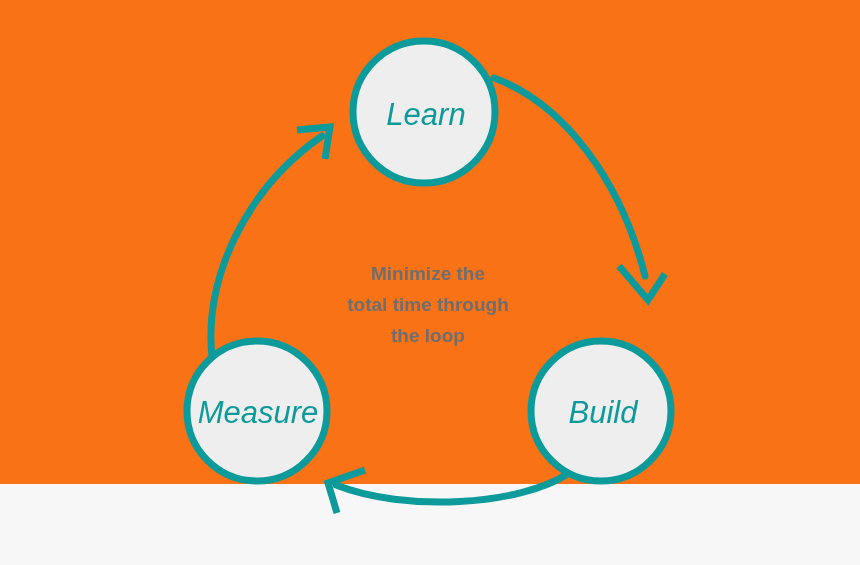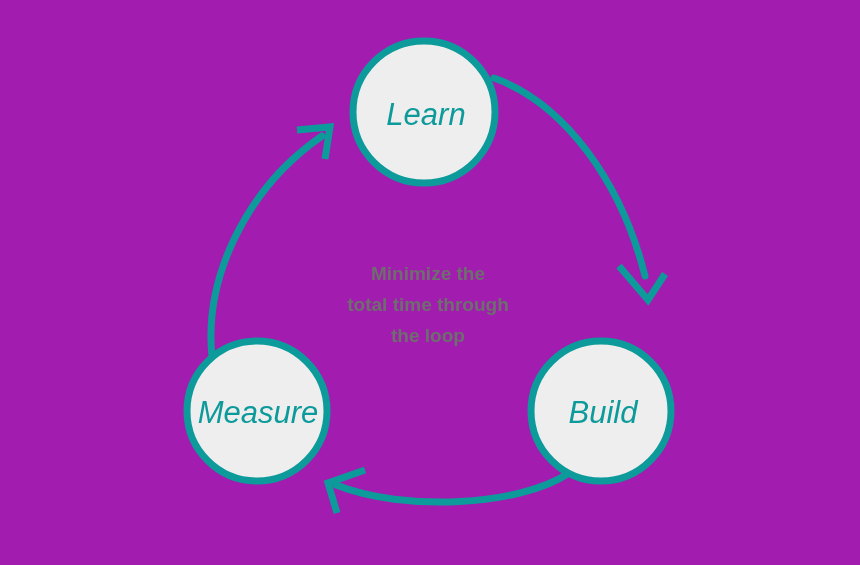--- a/index.html
+++ b/index.html
@@ -10,22 +10,22 @@
   body {
     width: 860px;
     height: 565px;
     background: #f7f7f7;
     font-family: "Liberation Sans", sans-serif;
     overflow: hidden;
   }
   #diagram-root {
     position: relative;
     width: 860px;
-    height: 565px;
-    background: #a21caf;
+    height: 484px;
+    background: #f97316;
   }
   #loop-svg {
     position: absolute;
     top: 0;
     left: 0;
     width: 860px;
     height: 565px;
     display: block;
   }
   .node-circle {

